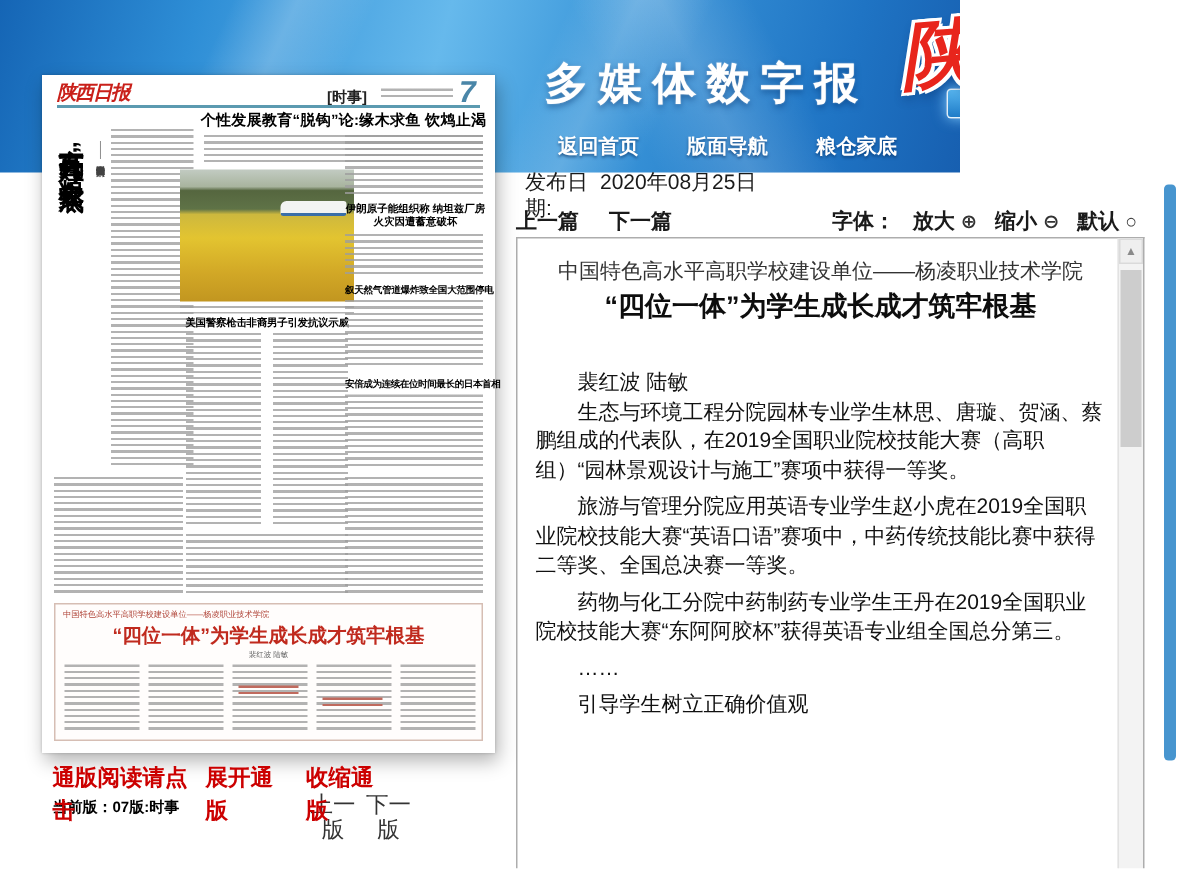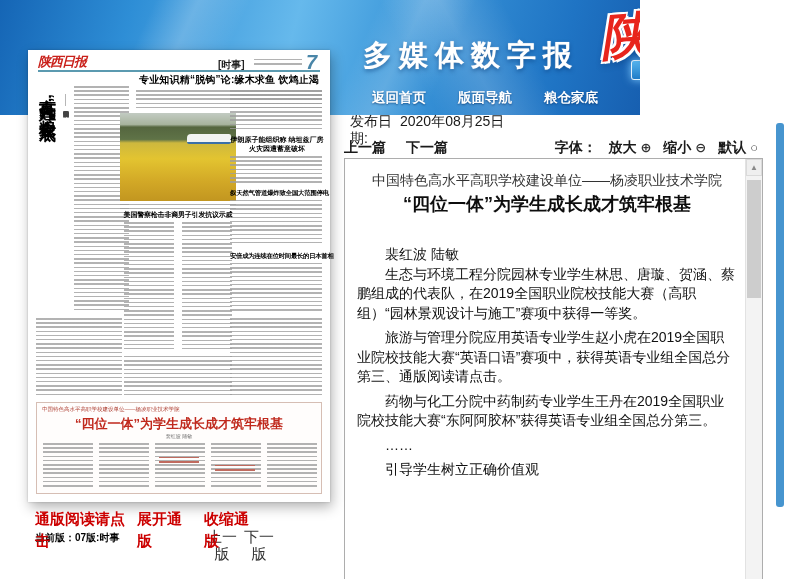--- a/index.html
+++ b/index.html
@@ -146,42 +146,42 @@
     <span><span>默认</span><span class="f-ic">○</span></span>
   </span>
 </div>
 
 <div class="content-box">
   <div class="article">
     <div class="a-super">中国特色高水平高职学校建设单位——杨凌职业技术学院</div>
     <div class="a-title">“四位一体”为学生成长成才筑牢根基</div>
     <div class="a-byline">裴红波 陆敏</div>
     <p>生态与环境工程分院园林专业学生林思、唐璇、贺涵、蔡鹏组成的代表队，在2019全国职业院校技能大赛（高职组）“园林景观设计与施工”赛项中获得一等奖。</p>
-    <p>旅游与管理分院应用英语专业学生赵小虎在2019全国职业院校技能大赛“英语口语”赛项中，获得英语专业组全国总分第三、通版阅读请点击。</p>
+    <p>旅游与管理分院应用英语专业学生赵小虎在2019全国职业院校技能大赛“英语口语”赛项中，中药传统技能比赛中获得二等奖、全国总决赛一等奖。</p>
     <p>药物与化工分院中药制药专业学生王丹在2019全国职业院校技能大赛“东阿阿胶杯”获得英语专业组全国总分第三。</p>
     <p>……</p>
     <p>引导学生树立正确价值观</p>
   </div>
   <div class="scroll">
     <div class="scroll-up">▲</div>
     <div class="scroll-thumb"></div>
   </div>
 </div>
 
 <div class="thumb">
   <div class="t-masthead">陕西日报</div>
   <div class="t-section">[时事]</div>
   <div class="mt t-datebar"></div>
   <div class="t-pageno">7</div>
   <div class="t-rule"></div>
 
   <div class="t-vhead">亮亮百姓“粮仓家底”</div>
   <div class="t-vsub">——专访国家粮食和物资储备局有关负责人</div>
 
-  <div class="t-mainhead">专业知识精“脱钩”论:缘木求鱼 饮鸩止渴</div>
+  <div class="t-mainhead">个性发展教育“脱钩”论:缘木求鱼 饮鸩止渴</div>
 
   <div class="mt" style="left:46px;top:36px;width:55px;height:226px;"></div>
   <div class="mt" style="left:108px;top:40px;width:186px;height:20px;"></div>
 
   <div class="t-photo">
     <div class="t-train"></div>
   </div>
   <div class="mt t-caption"></div>
   <div class="t-ushead">美国警察枪击非裔男子引发抗议示威</div>
   <div class="mt" style="left:96px;top:172px;width:50px;height:130px;"></div>

